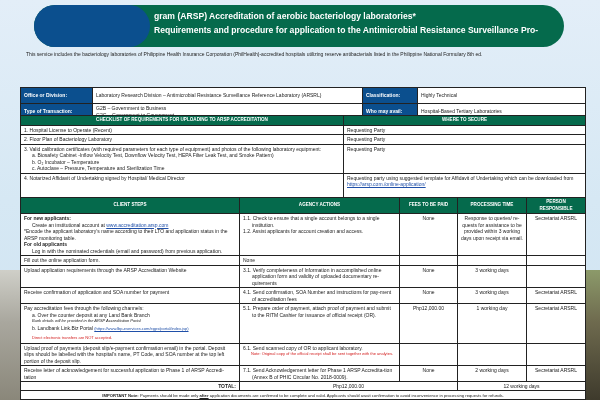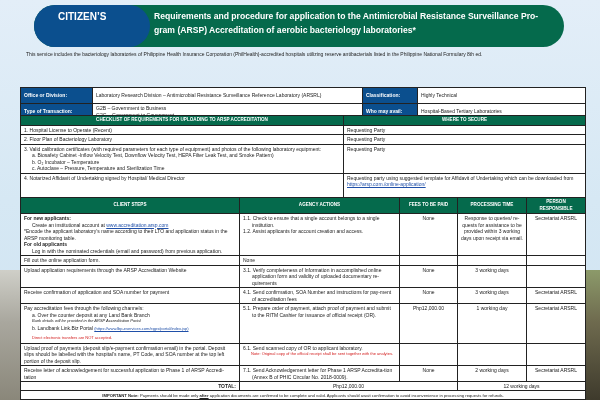--- a/index.html
+++ b/index.html
@@ -56,25 +56,24 @@
   }
 </style>
 </head>
 <body>
 
 <div class="bg-photo"></div>
 <div class="bg-photo-r"></div>
 
 <div class="banner"></div>
 <div class="banner-left">
-  <div>CITIZEN’S</div>
 </div>
 <div class="banner-title">
+  <div>gram (ARSP) Accreditation of aerobic bacteriology laboratories*</div>
   <div>Requirements and procedure for application to the Antimicrobial Resistance Surveillance Pro-</div>
-  <div>gram (ARSP) Accreditation of aerobic bacteriology laboratories*</div>
 </div>
 
 <div class="intro">This service includes the bacteriology laboratories of Philippine Health Insurance Corporation (PhilHealth)-accredited hospitals utilizing reserve antibacterials listed in the Philippine National Formulary 8th ed.</div>
 
 <table class="info">
   <colgroup>
       <col style="width:72px">
       <col style="width:270px">
       <col style="width:55px">
       <col>

